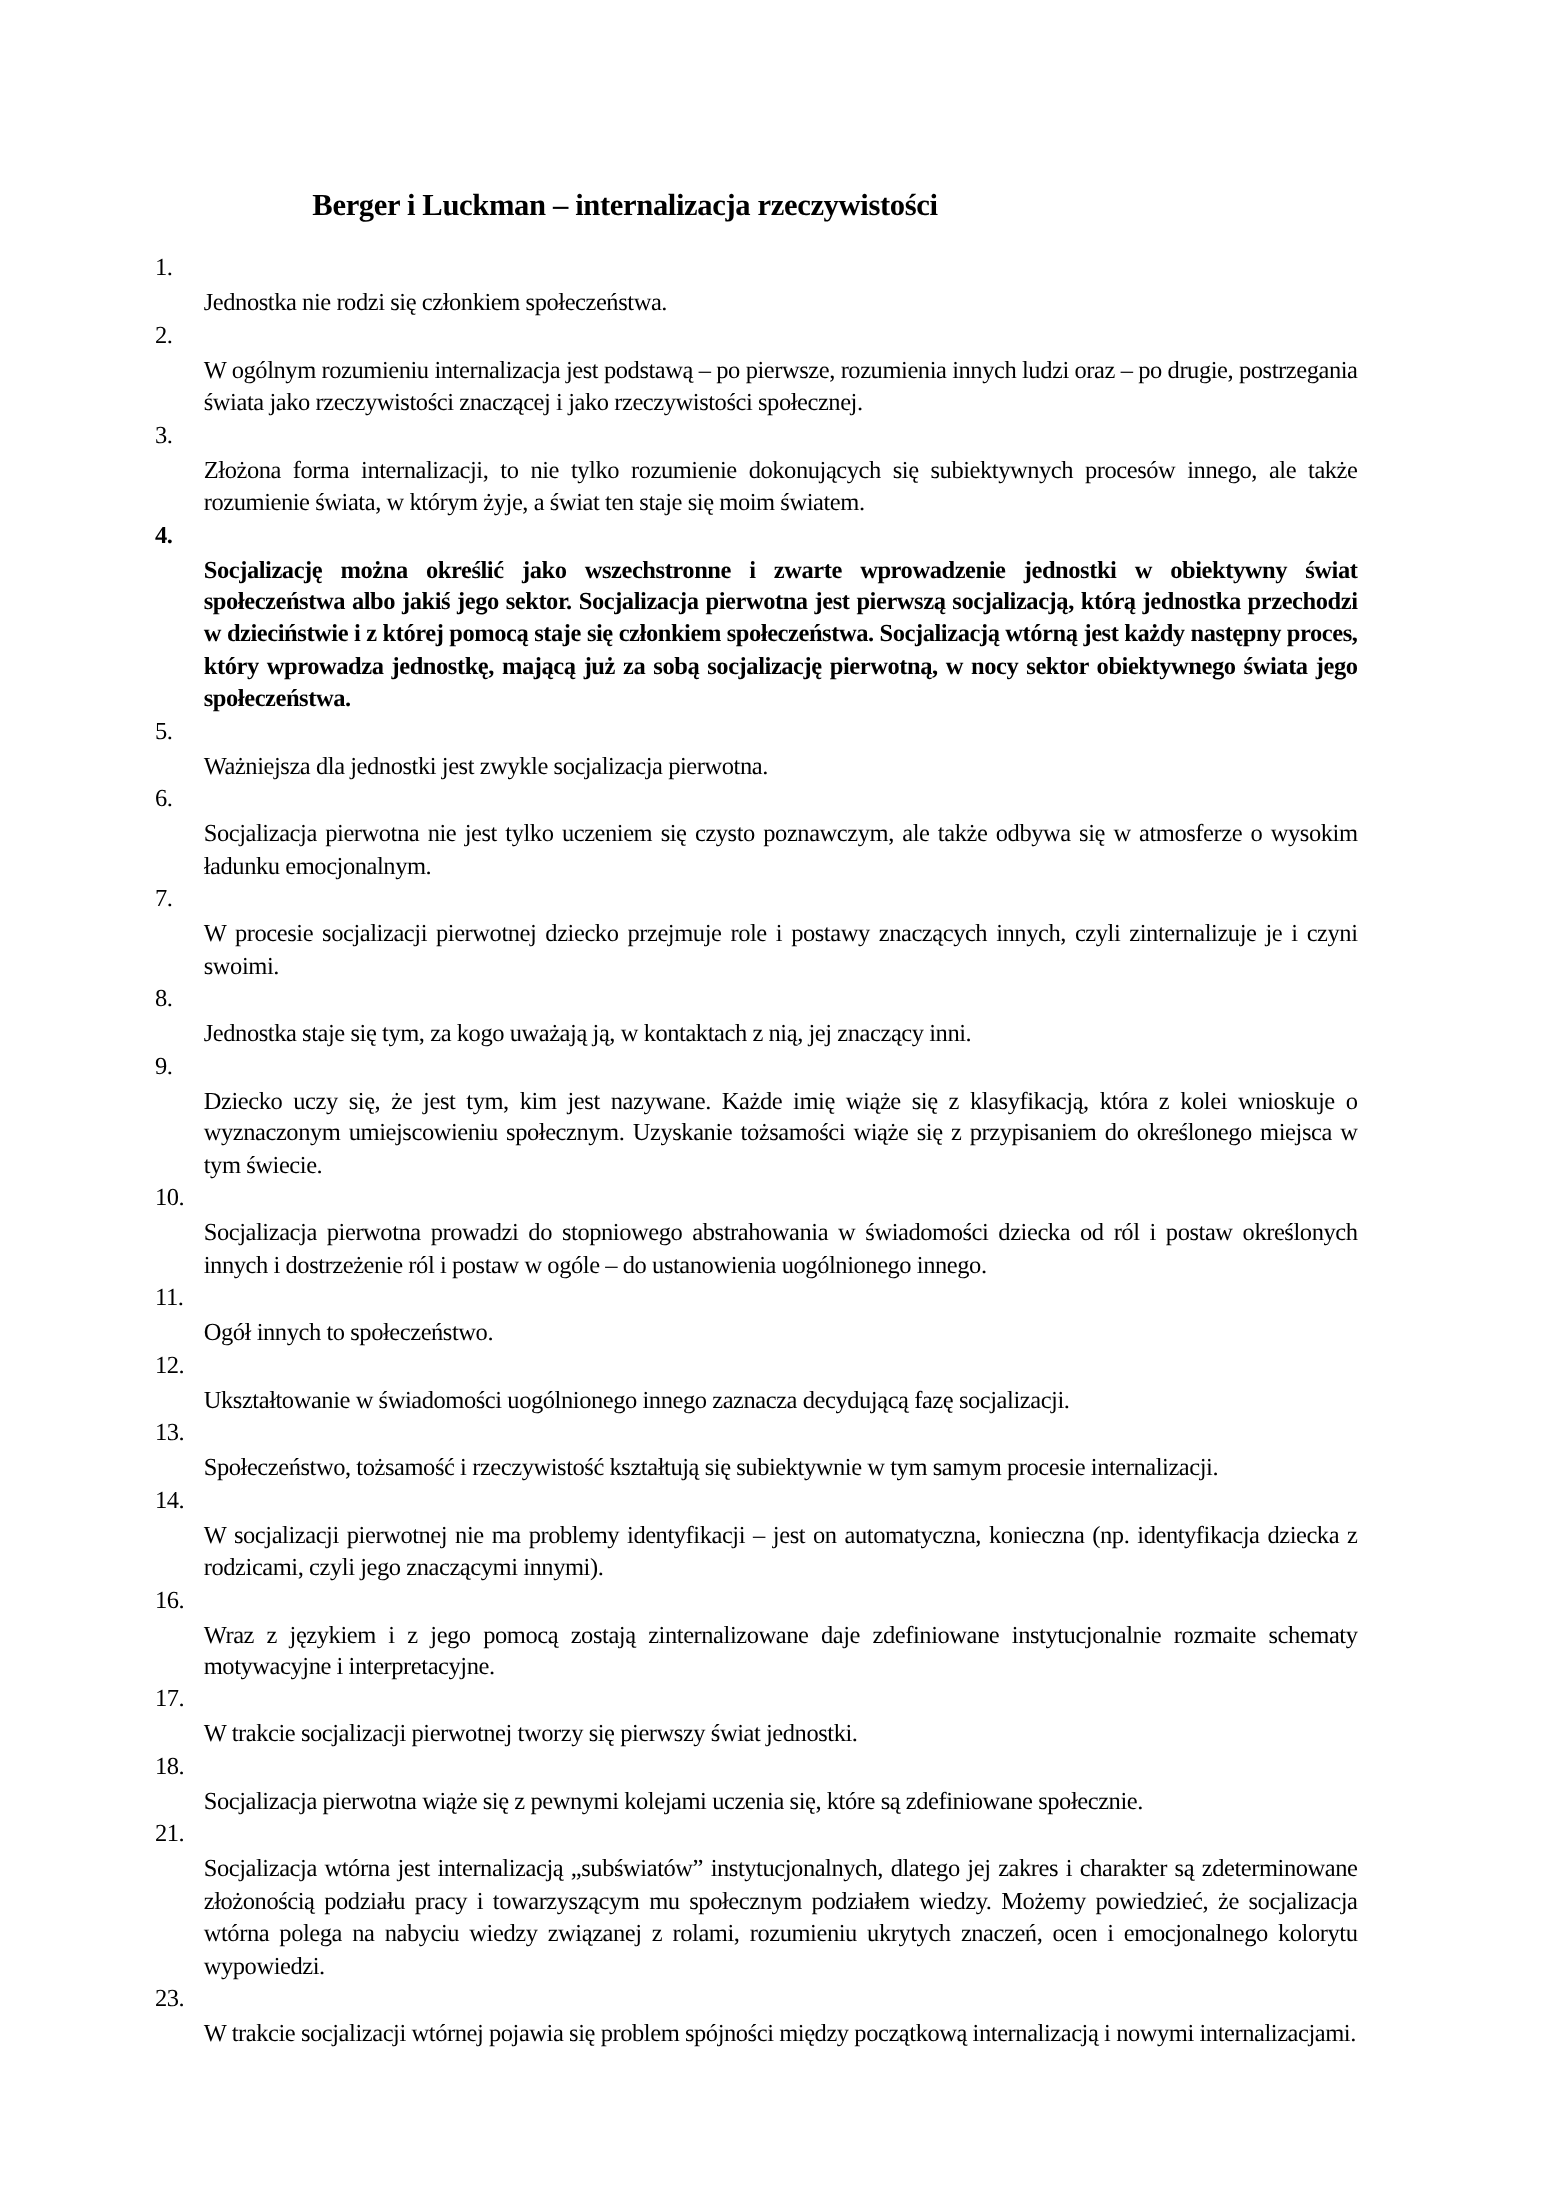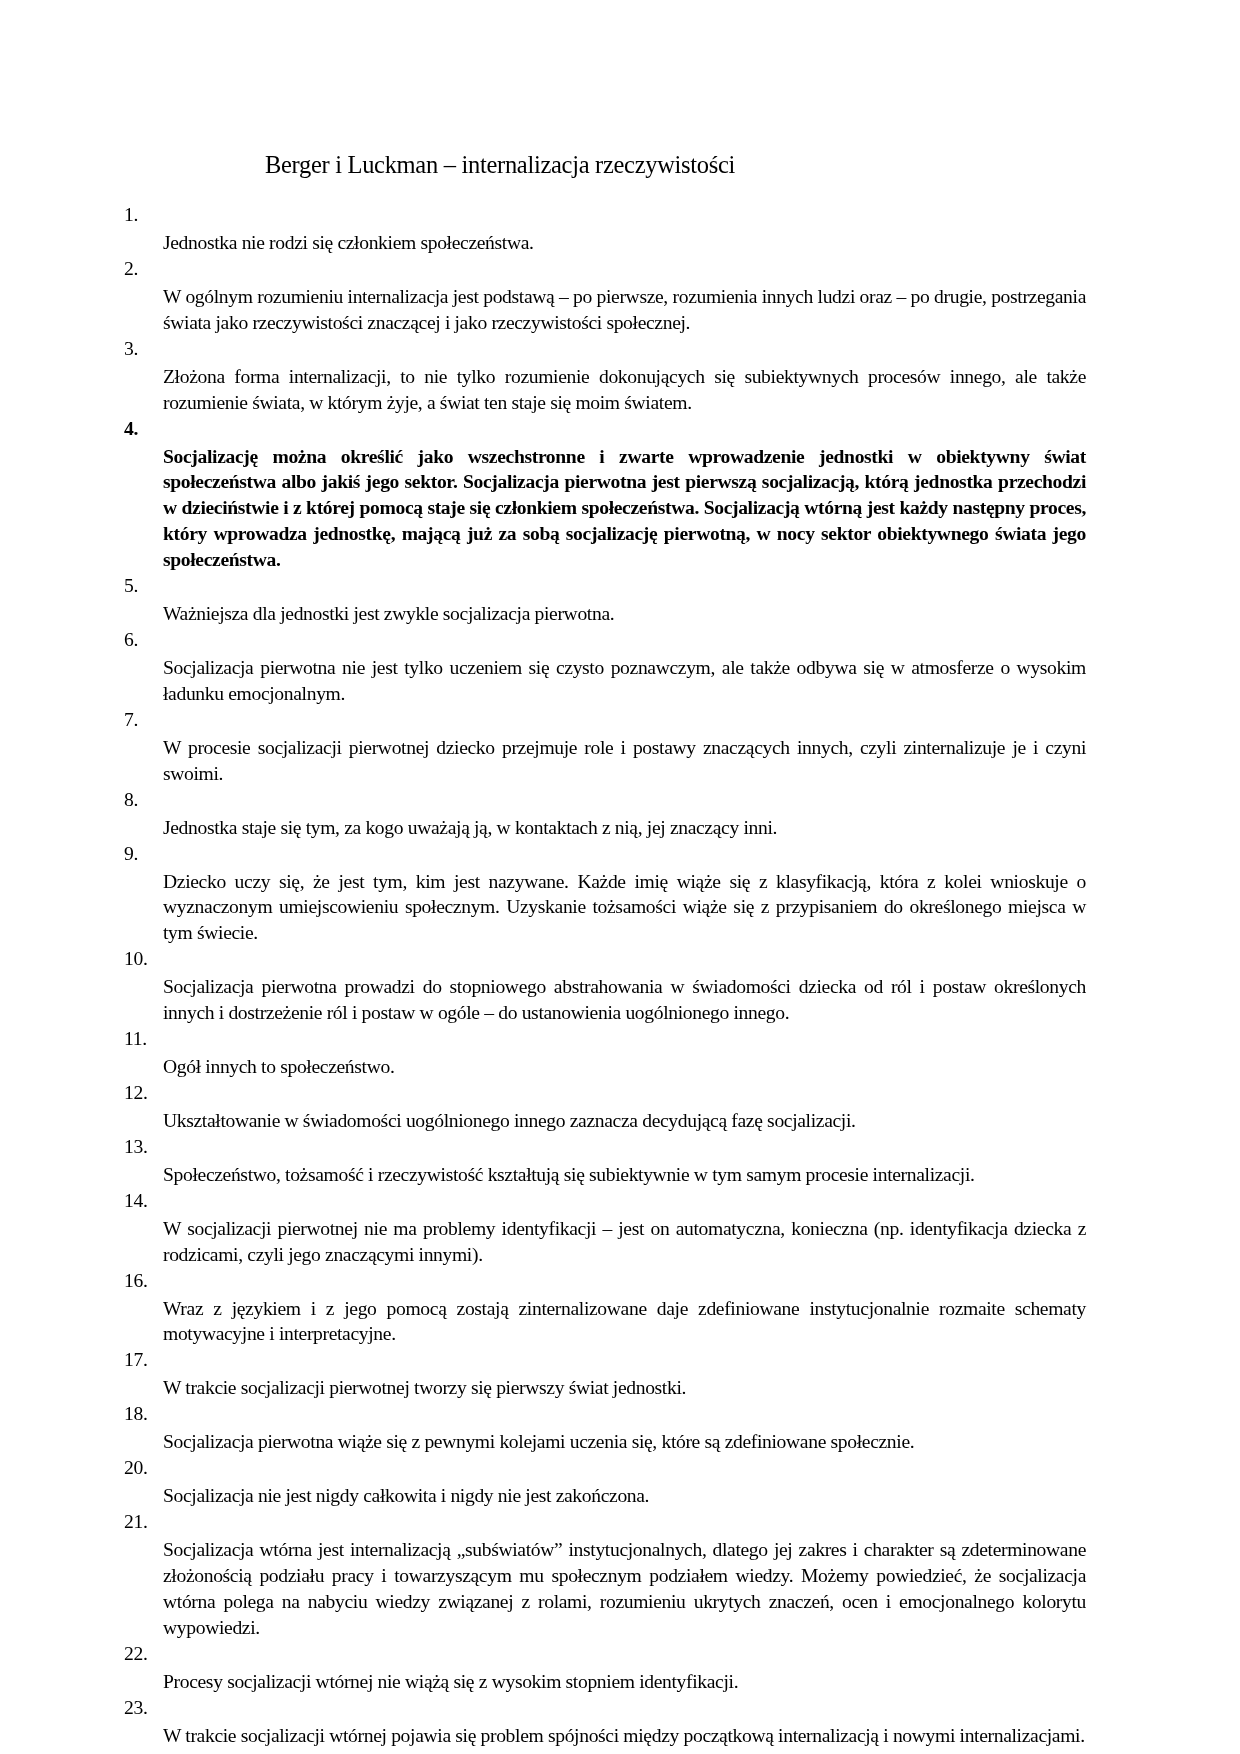--- a/index.html
+++ b/index.html
@@ -4,21 +4,21 @@
   <style>
     html, body { margin: 0; padding: 0; background: #ffffff; }
     body { width: 1240px; height: 1754px; position: relative; overflow: hidden; }
     .page {
       position: absolute; left: 0; top: 0; width: 1240px; height: 1754px;
       background: #ffffff; color: #000000;
       font-family: "Liberation Serif", "DejaVu Serif", serif;
     }
     .title {
       position: absolute; top: 148px; left: 0; width: 1000px;
-      text-align: center; font-weight: normal; font-size: 24.5px;
+      text-align: center; font-weight: bold; font-size: 24.5px;
       letter-spacing: -0.3px; line-height: 34px;
     }
     .list {
       position: absolute; top: 202px; left: 124px; width: 962px;
       margin: 0; padding: 0; list-style: none;
       font-size: 19.6px; line-height: 25.9px; letter-spacing: -0.35px;
     }
     .item { display: flex; margin: 0; padding: 0; }
     .num { flex: 0 0 39px; text-align: left; }
     .text { flex: 1 1 auto; text-align: justify; margin-top: 28px; }
@@ -92,29 +92,21 @@
       </li>
     <li class="item">
         <span class="num">17.</span>
         <span class="text">W trakcie socjalizacji pierwotnej tworzy się pierwszy świat jednostki.</span>
       </li>
     <li class="item">
         <span class="num">18.</span>
         <span class="text">Socjalizacja pierwotna wiąże się z pewnymi kolejami uczenia się, które są zdefiniowane społecznie.</span>
       </li>
     <li class="item">
-        <span class="num">20.</span>
-        <span class="text">Socjalizacja nie jest nigdy całkowita i nigdy nie jest zakończona.</span>
-      </li>
-    <li class="item">
         <span class="num">21.</span>
         <span class="text">Socjalizacja wtórna jest internalizacją „subświatów” instytucjonalnych, dlatego jej zakres i charakter są zdeterminowane złożonością podziału pracy i towarzyszącym mu społecznym podziałem wiedzy. Możemy powiedzieć, że socjalizacja wtórna polega na nabyciu wiedzy związanej z rolami, rozumieniu ukrytych znaczeń, ocen i emocjonalnego kolorytu wypowiedzi.</span>
-      </li>
-    <li class="item">
-        <span class="num">22.</span>
-        <span class="text">Procesy socjalizacji wtórnej nie wiążą się z wysokim stopniem identyfikacji.</span>
       </li>
     <li class="item">
         <span class="num">23.</span>
         <span class="text">W trakcie socjalizacji wtórnej pojawia się problem spójności między początkową internalizacją i nowymi internalizacjami.</span>
       </li>
   </ol>
 </div>
 
 </body></html>

